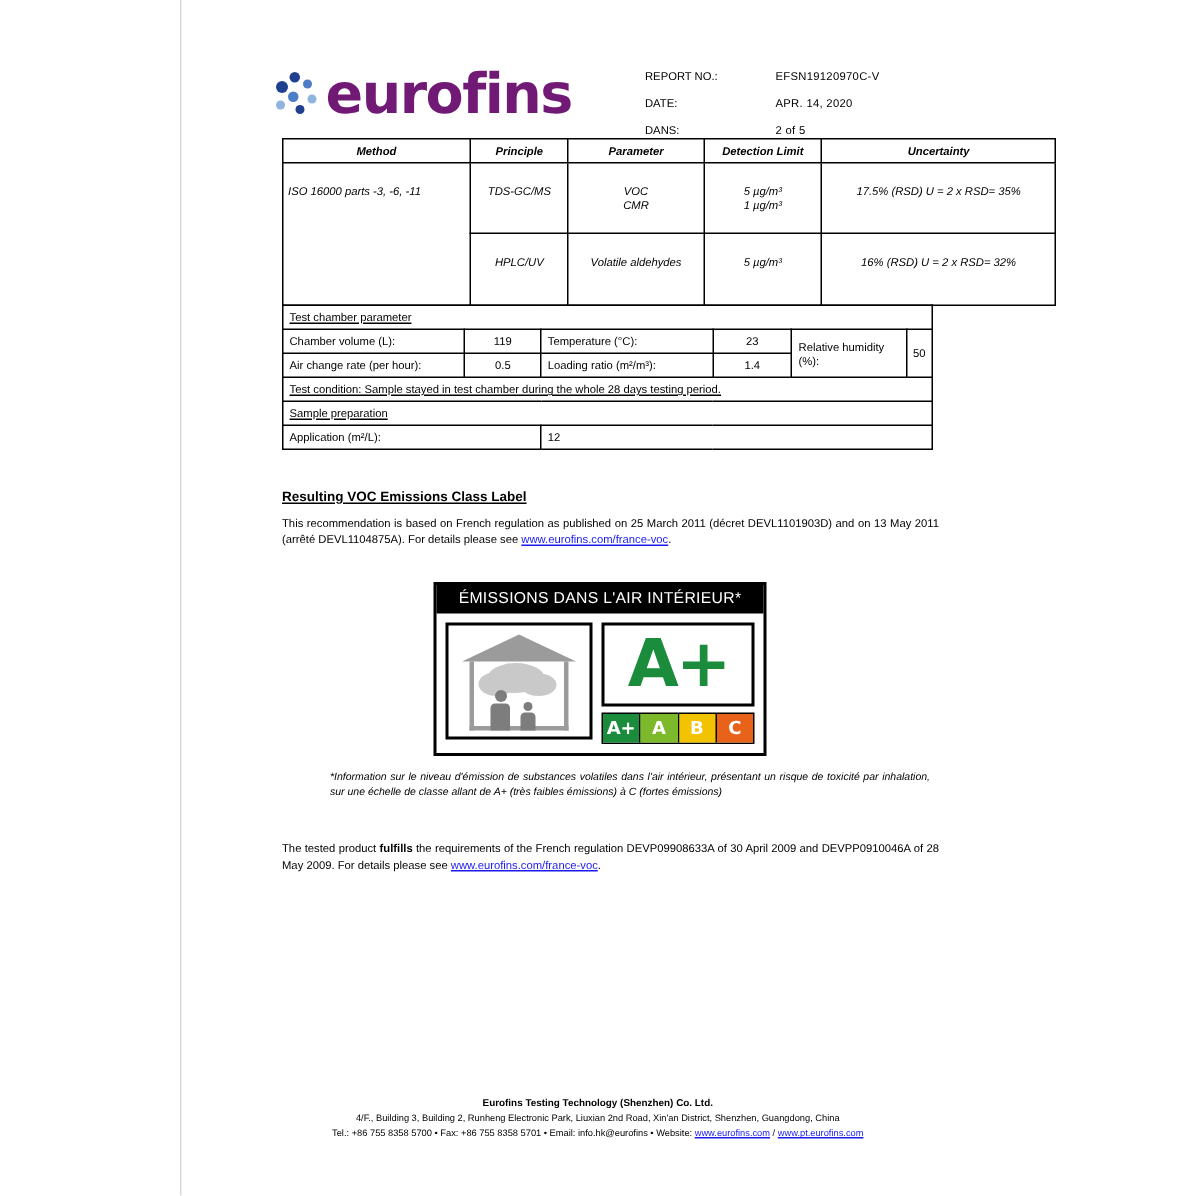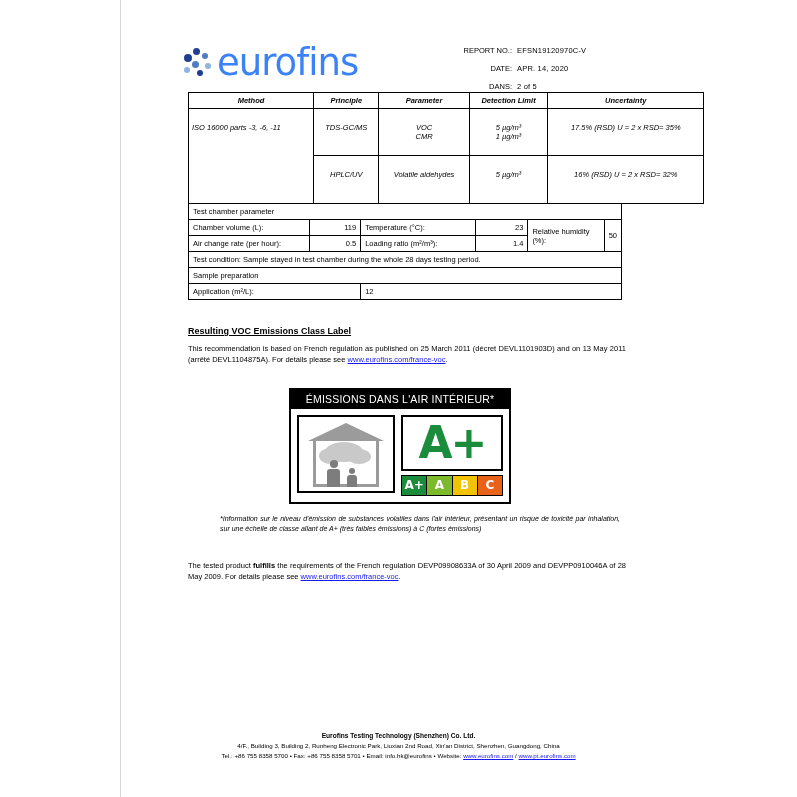--- a/index.html
+++ b/index.html
@@ -62,41 +62,41 @@
   .d1 { width: 7px; height: 7px; background: #1f3f8f; left: 10px; top: 0px; }
   .d2 { width: 6px; height: 6px; background: #4d7dc4; left: 19px; top: 5px; }
   .d3 { width: 8px; height: 8px; background: #1f3f8f; left: 1px; top: 6px; }
   .d4 { width: 6px; height: 6px; background: #8fb4e0; left: 22px; top: 15px; }
   .d5 { width: 7px; height: 7px; background: #4d7dc4; left: 9px; top: 13px; }
   .d6 { width: 6px; height: 6px; background: #8fb4e0; left: 1px; top: 19px; }
   .d7 { width: 6px; height: 6px; background: #1f3f8f; left: 14px; top: 22px; }
   .wordmark {
     font-family: "DejaVu Sans", sans-serif;
     font-size: 37px;
-    color: #3b82f6;
+    color: #701a75;
     letter-spacing: -1px;
     line-height: 1;
-    font-weight: 400;
+    font-weight: 700;
   }
   .meta {
     position: absolute;
     right: 0;
     top: 16px;
     font-size: 7.5px;
     text-align: left;
     width: 220px;
   }
   .meta .row {
     margin-bottom: 9px;
     white-space: nowrap;
   }
   .meta .lbl {
     display: inline-block;
     width: 82px;
-    text-align: right;
+    text-align: left;
     padding-right: 5px;
   }
   .meta .val { letter-spacing: .2px; }
 
   
   .section-title {
     font-size: 9px;
     font-weight: bold;
     text-decoration: underline;
     margin: 12px 0 8px 38px;
@@ -132,22 +132,22 @@
     margin-left: 38px;
     width: 434px;
     font-size: 7.5px;
     margin-top: -1px;
   }
   table.chamber td {
     border: 1px solid #000;
     padding: 3px 4px;
     vertical-align: middle;
   }
-  .bandrow td { padding: 4px 4px; }
-  .nb { text-align: right; }
+  .bandrow td { padding: 4px 4px; text-decoration: underline; }
+  .nb { text-align: center; }
 
   
   .para {
     margin-left: 38px;
     width: 438px;
     font-size: 7.5px;
     line-height: 1.45;
     text-align: justify;
   }
   a.link {

